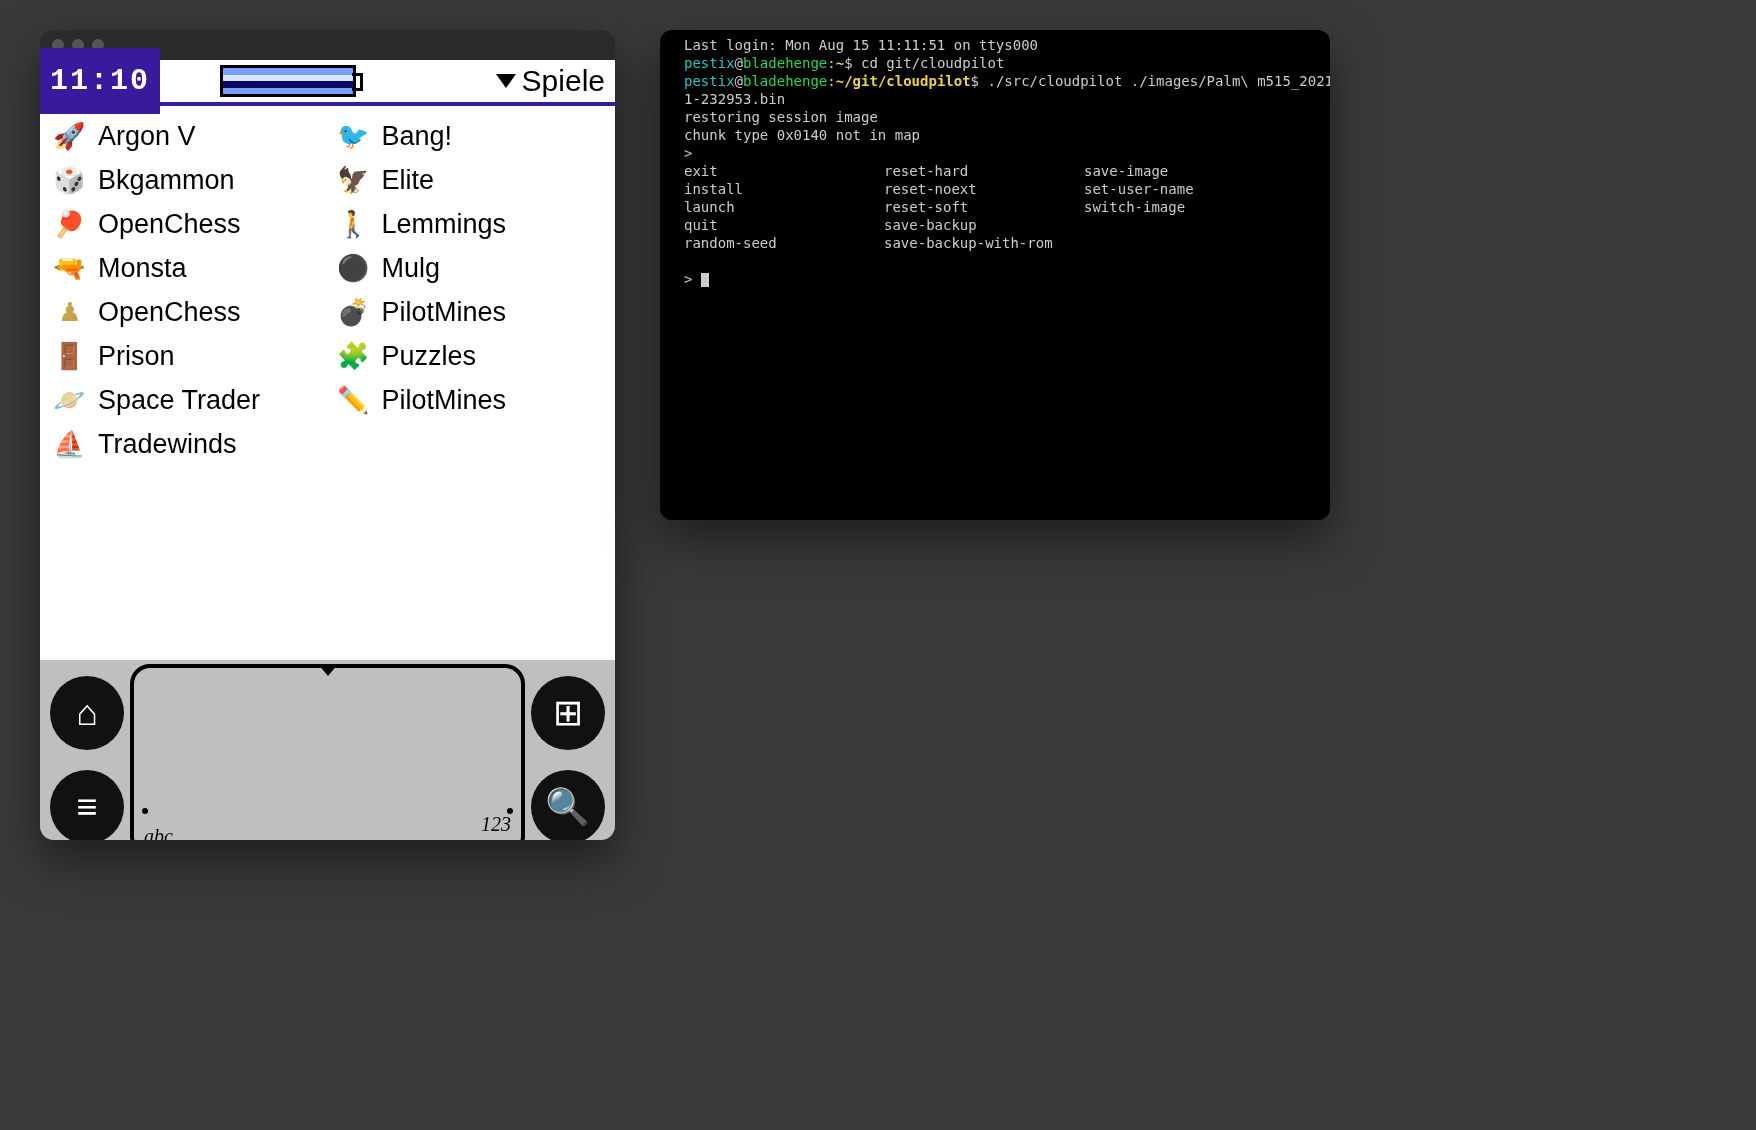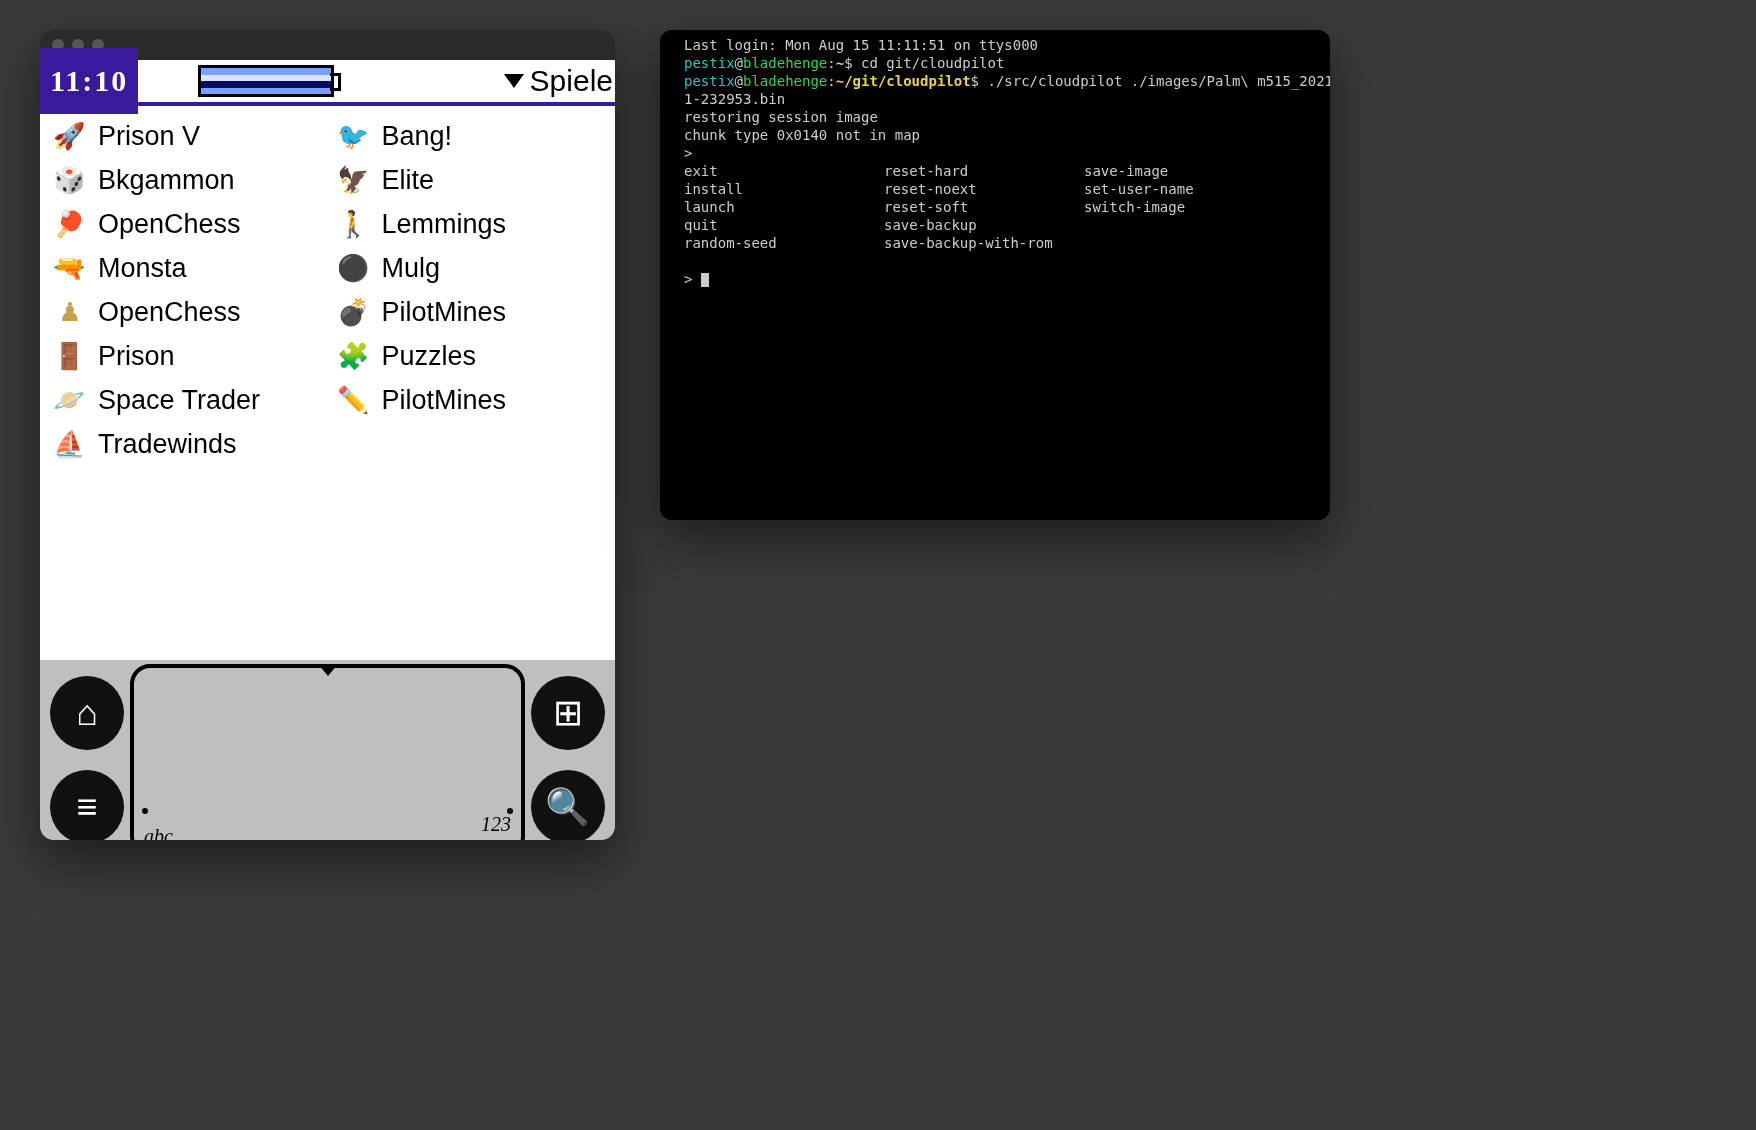--- a/index.html
+++ b/index.html
@@ -2,24 +2,24 @@
 <html><head>
 <meta charset="utf-8">
 <style>
   html,body{margin:0;padding:0;width:1756px;height:1130px;background:#3a3a3a;font-family:-apple-system,Helvetica,Arial,sans-serif;overflow:hidden}
   
   .palm-window{position:absolute;left:40px;top:30px;width:575px;height:810px;border-radius:14px;overflow:hidden;box-shadow:0 20px 50px rgba(0,0,0,.5)}
   .palm-titlebar{height:30px;background:#2b2b2b;display:flex;align-items:center;padding-left:12px;gap:8px}
   .tl-dot{width:12px;height:12px;border-radius:50%;background:#555}
   .palm-screen{background:#fff;height:600px}
   .palm-statusbar{height:42px;display:flex;align-items:center;border-bottom:4px solid #3a1a9c}
-  .clock{background:#3a1a9c;color:#fff;font-weight:700;font-family:Liberation Serif, serif;font-size:30px;padding:12px 10px;letter-spacing:2px;height:100%;display:flex;align-items:center}
+  .clock{background:#3a1a9c;color:#fff;font-weight:700;font-family:Liberation Mono, monospace;font-size:30px;padding:12px 10px;letter-spacing:2px;height:100%;display:flex;align-items:center}
   .battery{margin-left:60px;width:130px;height:26px;border:3px solid #000;position:relative;background:linear-gradient(#7aa0ff 0 25%,#d8e4ff 25% 50%,#0a0a60 50% 75%,#7aa0ff 75% 100%)}
   .battery::after{content:"";position:absolute;right:-10px;top:5px;width:8px;height:12px;border:3px solid #000;border-left:none}
-  .cat{margin-left:auto;margin-right:2px;display:flex;align-items:center;font-size:30px;font-weight:500;gap:6px}
+  .cat{margin-left:auto;margin-right:10px;display:flex;align-items:center;font-size:30px;font-weight:500;gap:6px}
   .cat .tri{width:0;height:0;border-left:10px solid transparent;border-right:10px solid transparent;border-top:14px solid #000}
   .apps{display:grid;grid-template-columns:1fr 1fr;padding:8px 6px 0 6px;column-gap:4px;row-gap:0}
   .app{display:flex;align-items:center;gap:8px;height:44px;font-size:27px;font-weight:500;cursor:pointer;padding-left:4px}
   .app .ic{width:40px;height:32px;display:flex;align-items:center;justify-content:center;font-size:26px}
   
   .silk{height:200px;background:#bfbfbf;display:flex;align-items:center;justify-content:center;gap:6px;padding:6px 10px;box-sizing:border-box}
   .silk-col{display:flex;flex-direction:column;gap:20px}
   .silk-btn{width:74px;height:74px;border-radius:50%;background:#111;color:#fff;display:flex;align-items:center;justify-content:center;font-size:36px;cursor:pointer}
   .graffiti{flex:1;height:184px;border:4px solid #000;border-radius:20px;position:relative;background:#bfbfbf}
   .graffiti .abc{position:absolute;left:10px;bottom:4px;font-style:italic;font-size:20px;font-family:serif}
@@ -58,21 +58,21 @@
       <div class="battery"></div>
       <div class="cat">
         <span class="tri"></span>
         <span>Spiele</span>
       </div>
     </div>
 
     <div class="apps" id="apps">
         <div class="app">
           <span class="ic" style="color: rgb(0, 0, 0);">🚀</span>
-          <span>Prison V</span>
+          <span>Argon V</span>
         </div>
         <div class="app">
           <span class="ic" style="color: rgb(58, 160, 255);">🐦</span>
           <span>Bang!</span>
         </div>
         <div class="app">
           <span class="ic" style="color: rgb(30, 144, 255);">🎲</span>
           <span>Bkgammon</span>
         </div>
         <div class="app">

